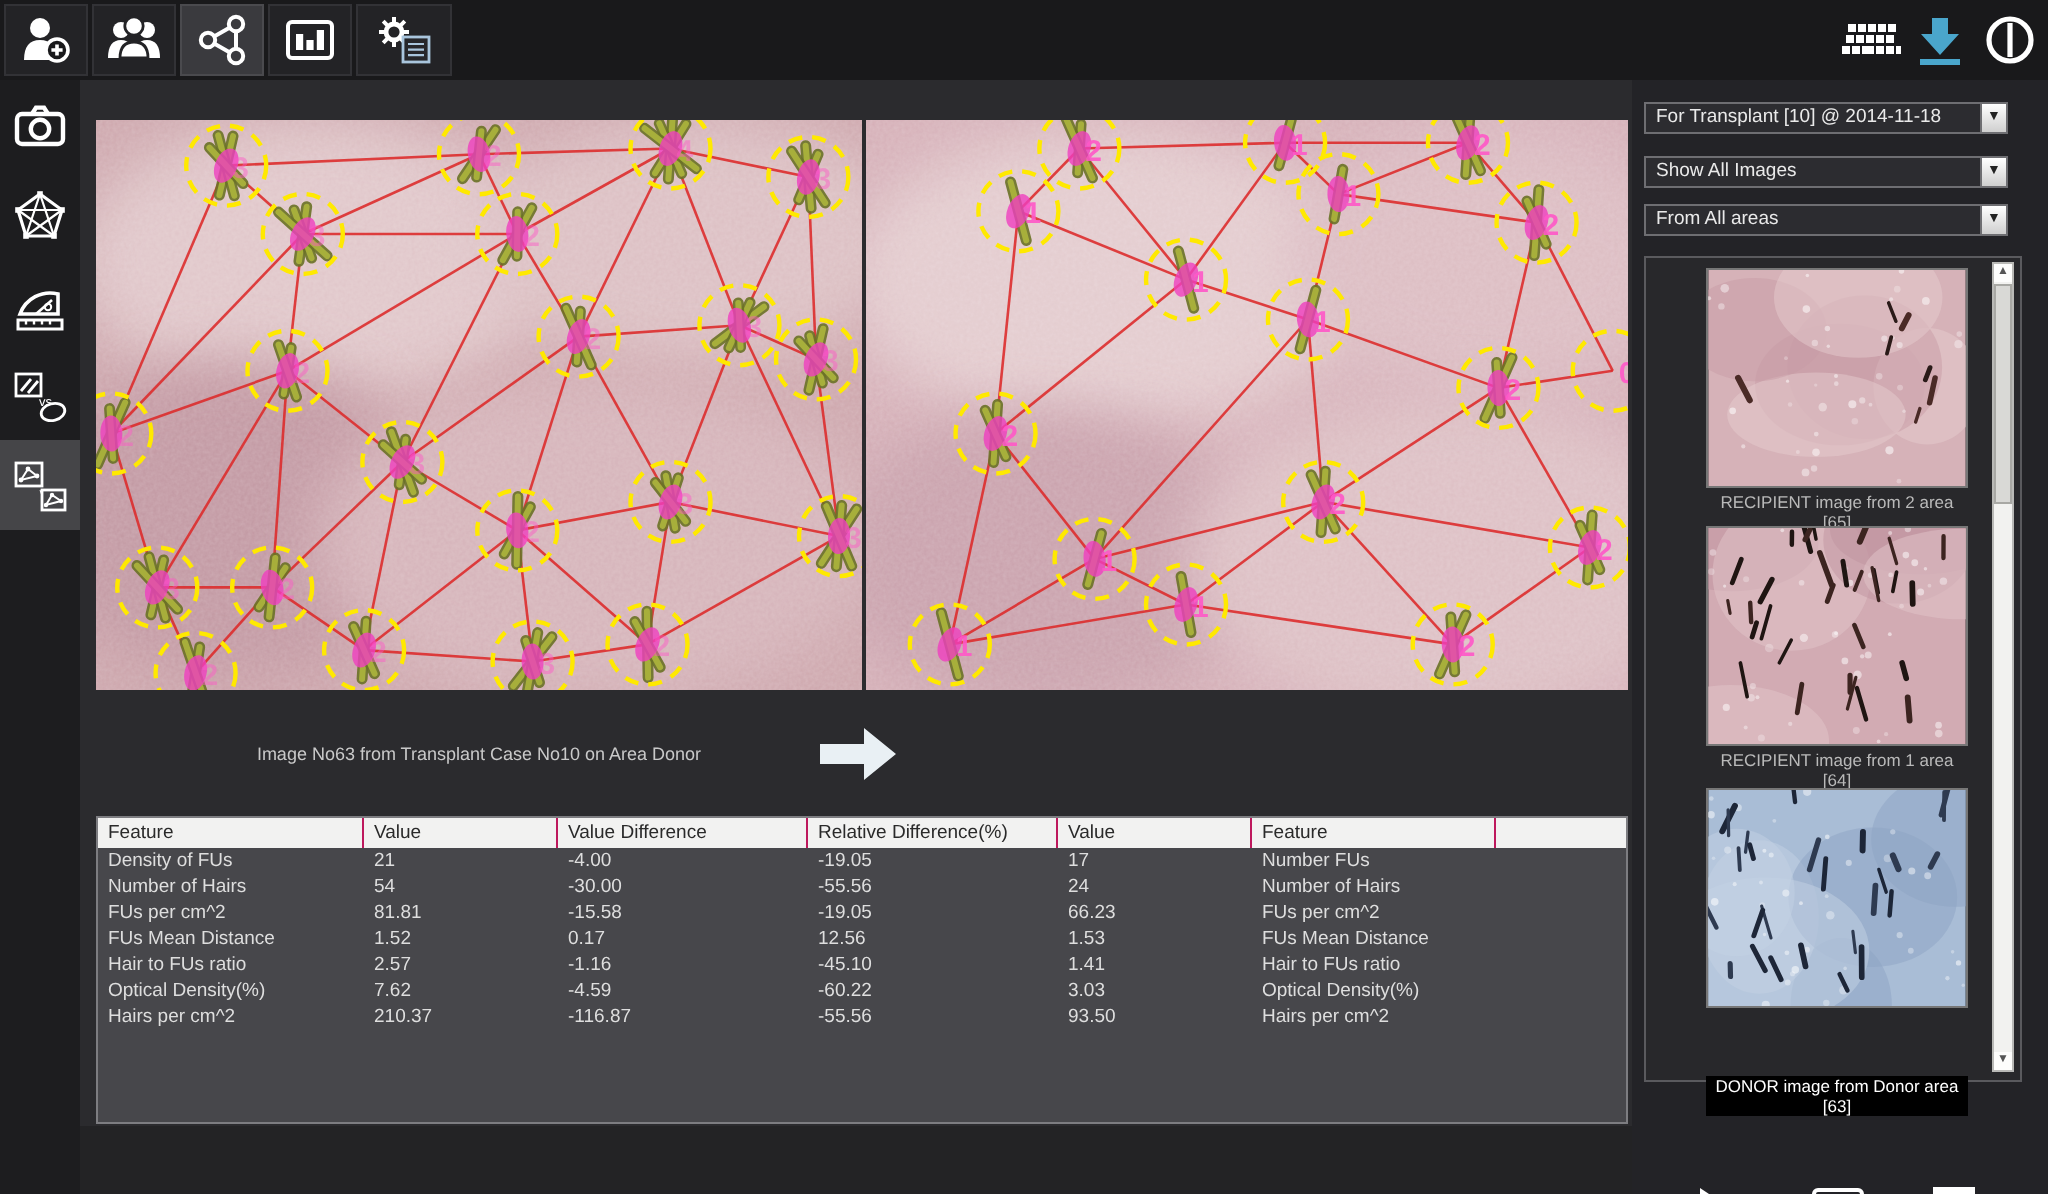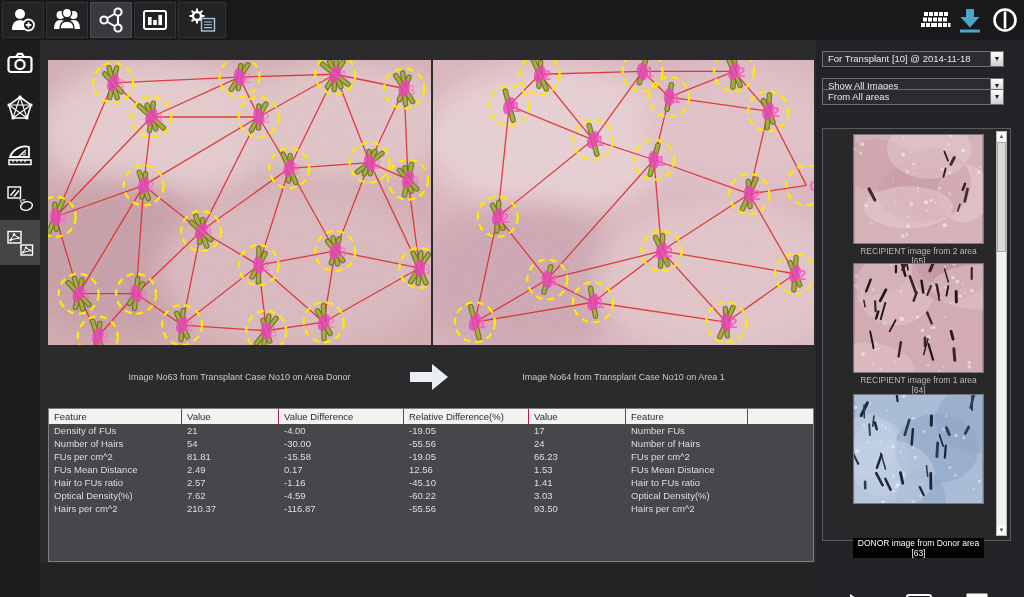--- a/index.html
+++ b/index.html
@@ -592,21 +592,20 @@
           <line x1="357.0126662342118" y1="202.66056679700077" x2="366.8873337657882" y2="224.83943320299923" stroke="#6b7226" stroke-width="5.5" stroke-linecap="round" opacity="0.9"></line>
           <line x1="357.0126662342118" y1="202.66056679700077" x2="366.8873337657882" y2="224.83943320299923" stroke="#aab23c" stroke-width="3" stroke-linecap="round" opacity="0.95"></line>
           <ellipse cx="361.95" cy="213.75" rx="5.5" ry="9" fill="#ef3fbf" opacity="0.8" transform="rotate(18 361.95 213.75)"></ellipse>
           <text x="364.95" y="219.75" font-size="15" font-weight="bold" fill="#ff58c8" opacity="0.9" font-family="Liberation Sans, sans-serif">2</text>
           <circle cx="361.95" cy="213.75" r="20" fill="none" stroke="#ffe900" stroke-width="2.2" stroke-dasharray="7 5"></circle>
         </g>
     </svg>
   </div>
 
   <div class="img-caption" id="cap-left">Image No63 from Transplant Case No10 on Area Donor</div>
-  <div class="img-caption" id="cap-right">Image No64 from Transplant Case No10 on Area 1</div>
 
   <div class="big-arrow">
     <svg width="42" height="34" viewBox="0 0 42 34">
       <path d="M2 12 h22 v-8 l16 13 -16 13 v-8 h-22 z" fill="#e9f0f4"></path>
     </svg>
   </div>
 
   <div class="tablewrap">
     <div class="trow thead" id="table-head">
         <div class="tcell c0">Feature</div>
@@ -640,21 +639,21 @@
           <div class="tcell c0">FUs per cm^2</div>
           <div class="tcell c1">81.81</div>
           <div class="tcell c2">-15.58</div>
           <div class="tcell c3">-19.05</div>
           <div class="tcell c4">66.23</div>
           <div class="tcell c5">FUs per cm^2</div>
           <div class="tcell c6"></div>
         </div>
         <div class="trow tbody-row">
           <div class="tcell c0">FUs Mean Distance</div>
-          <div class="tcell c1">2.49</div>
+          <div class="tcell c1">1.52</div>
           <div class="tcell c2">0.17</div>
           <div class="tcell c3">12.56</div>
           <div class="tcell c4">1.53</div>
           <div class="tcell c5">FUs Mean Distance</div>
           <div class="tcell c6"></div>
         </div>
         <div class="trow tbody-row">
           <div class="tcell c0">Hair to FUs ratio</div>
           <div class="tcell c1">2.57</div>
           <div class="tcell c2">-1.16</div>
@@ -686,21 +685,21 @@
 
   <div class="aside">
     <div class="dropdown" style="top:11px">
       <div class="dd-label">For Transplant [10] @ 2014-11-18</div>
       <div class="dd-btn">▼</div>
     </div>
     <div class="dropdown" style="top:38px">
       <div class="dd-label">Show All Images</div>
       <div class="dd-btn">▼</div>
     </div>
-    <div class="dropdown" style="top:49px">
+    <div class="dropdown" style="top:62px">
       <div class="dd-label">From All areas</div>
       <div class="dd-btn">▼</div>
     </div>
 
     <div class="thumb-panel">
       <div class="thumb" style="top:5px">
         <svg class="timg" id="thumb-svg-0" width="131" height="110" viewBox="0 0 131 110">
             <rect width="131" height="110" fill="#d6b2b8"></rect>
             <ellipse cx="67.01790337287821" cy="58.29410490579903" rx="43.243556923698634" ry="30.98346799146384" fill="#c79ca6" opacity="0.5"></ellipse>
             <ellipse cx="111.4517471906729" cy="59.18245271779597" rx="27.40078484173864" ry="29.671121256891638" fill="#e6ccce" opacity="0.5"></ellipse>

